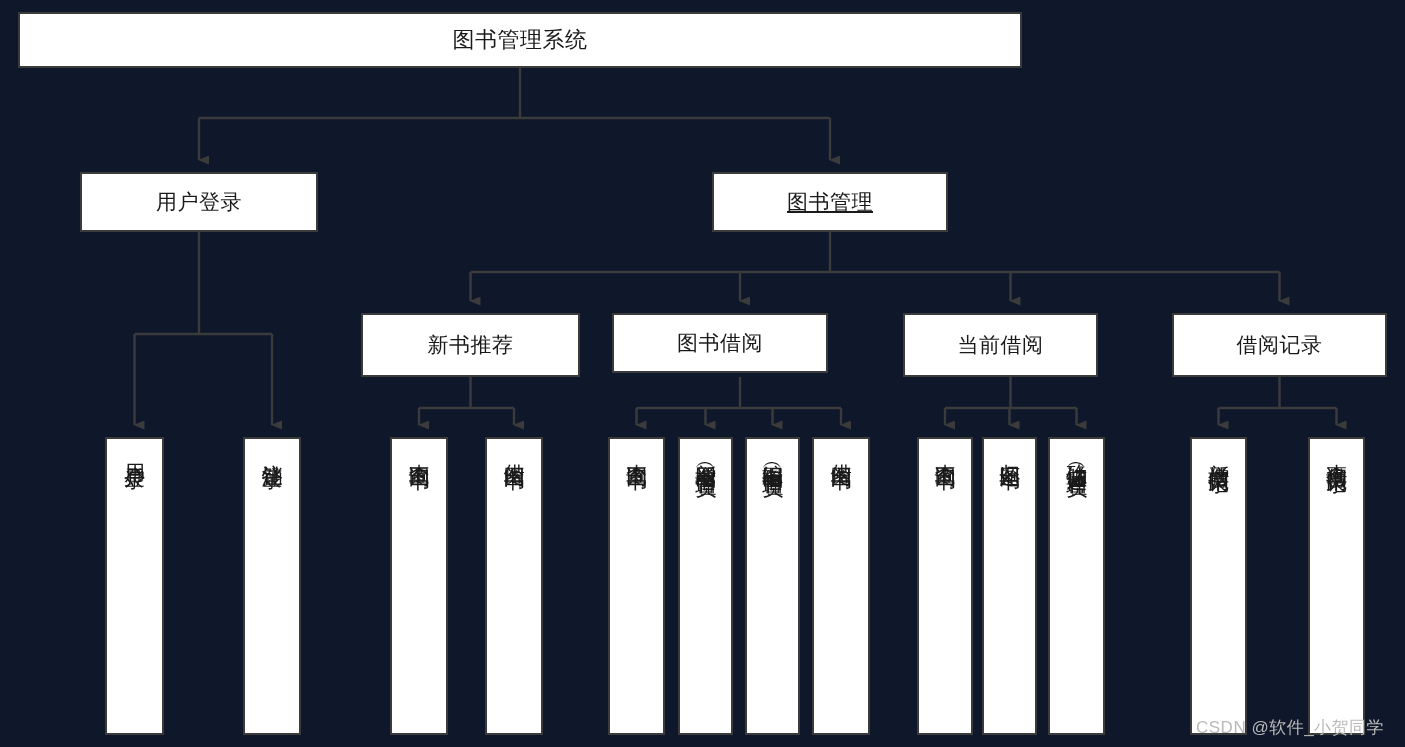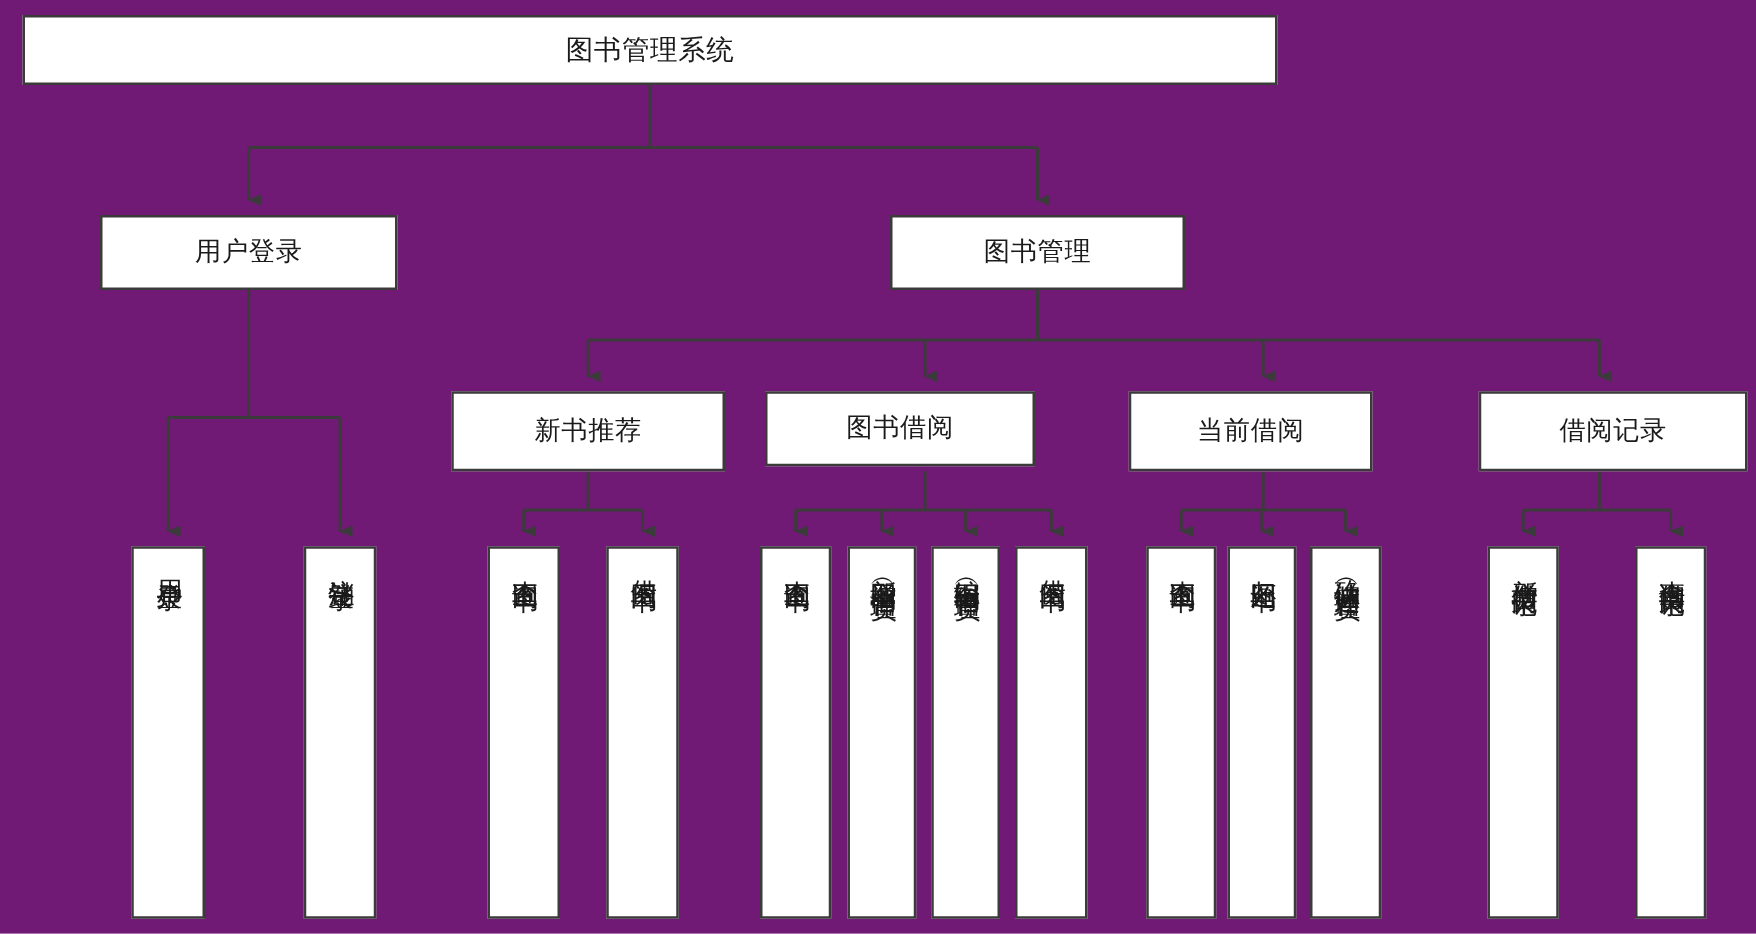--- a/index.html
+++ b/index.html
@@ -8,21 +8,21 @@
     padding: 0;
     background: #ffffff;
   }
   body {
     font-family: "Liberation Sans", "DejaVu Sans", sans-serif;
   }
   #canvas {
     position: relative;
     width: 1405px;
     height: 747px;
-    background: #701a75;
+    background: #0f172a;
     overflow: hidden;
   }
   #wires {
     position: absolute;
     left: 0;
     top: 0;
     width: 1405px;
     height: 747px;
     pointer-events: none;
   }
@@ -116,33 +116,33 @@
       </g>
   </svg>
 
   <div id="node-layer">
       <div class="node horizontal root" style="left: 18px; top: 12px; width: 1004px; height: 56px;">
         <span class="label">图书管理系统</span>
       </div>
       <div class="node horizontal" style="left: 80px; top: 172px; width: 238px; height: 60px;">
         <span class="label">用户登录</span>
       </div>
-      <div class="node horizontal" style="left: 712px; top: 172px; width: 236px; height: 60px;">
+      <div class="node horizontal" style="left: 712px; top: 172px; width: 236px; height: 60px; text-decoration: underline;">
         <span class="label">图书管理</span>
       </div>
       <div class="node horizontal" style="left: 361px; top: 313px; width: 219px; height: 64px; align-items: center;">
         <span class="label">新书推荐</span>
       </div>
       <div class="node horizontal" style="left: 612px; top: 313px; width: 216px; height: 60px;">
         <span class="label">图书借阅</span>
       </div>
       <div class="node horizontal" style="left: 903px; top: 313px; width: 195px; height: 64px;">
         <span class="label">当前借阅</span>
       </div>
-      <div class="node horizontal" style="left: 1172px; top: 313px; width: 215px; height: 64px; margin-left: 11px;">
+      <div class="node horizontal" style="left: 1172px; top: 313px; width: 215px; height: 64px;">
         <span class="label">借阅记录</span>
       </div>
       <div class="node vertical" style="left: 105px; top: 437px; width: 59px; height: 298px;">
         <span class="label">用户登录</span>
       </div>
       <div class="node vertical" style="left: 243px; top: 437px; width: 58px; height: 298px;">
         <span class="label">注销登录</span>
       </div>
       <div class="node vertical" style="left: 390px; top: 437px; width: 58px; height: 298px;">
         <span class="label">查询图书</span>
@@ -172,14 +172,15 @@
         <span class="label">确认归还（管理员）</span>
       </div>
       <div class="node vertical" style="left: 1190px; top: 437px; width: 57px; height: 298px;">
         <span class="label">新增借阅记录</span>
       </div>
       <div class="node vertical" style="left: 1308px; top: 437px; width: 57px; height: 298px;">
         <span class="label">查询借阅记录</span>
       </div>
     </div>
 
+  <div class="watermark" style="left: 1196px; top: 716px;">CSDN @软件_小贺同学</div>
 
 </div>
 
 </body></html>

